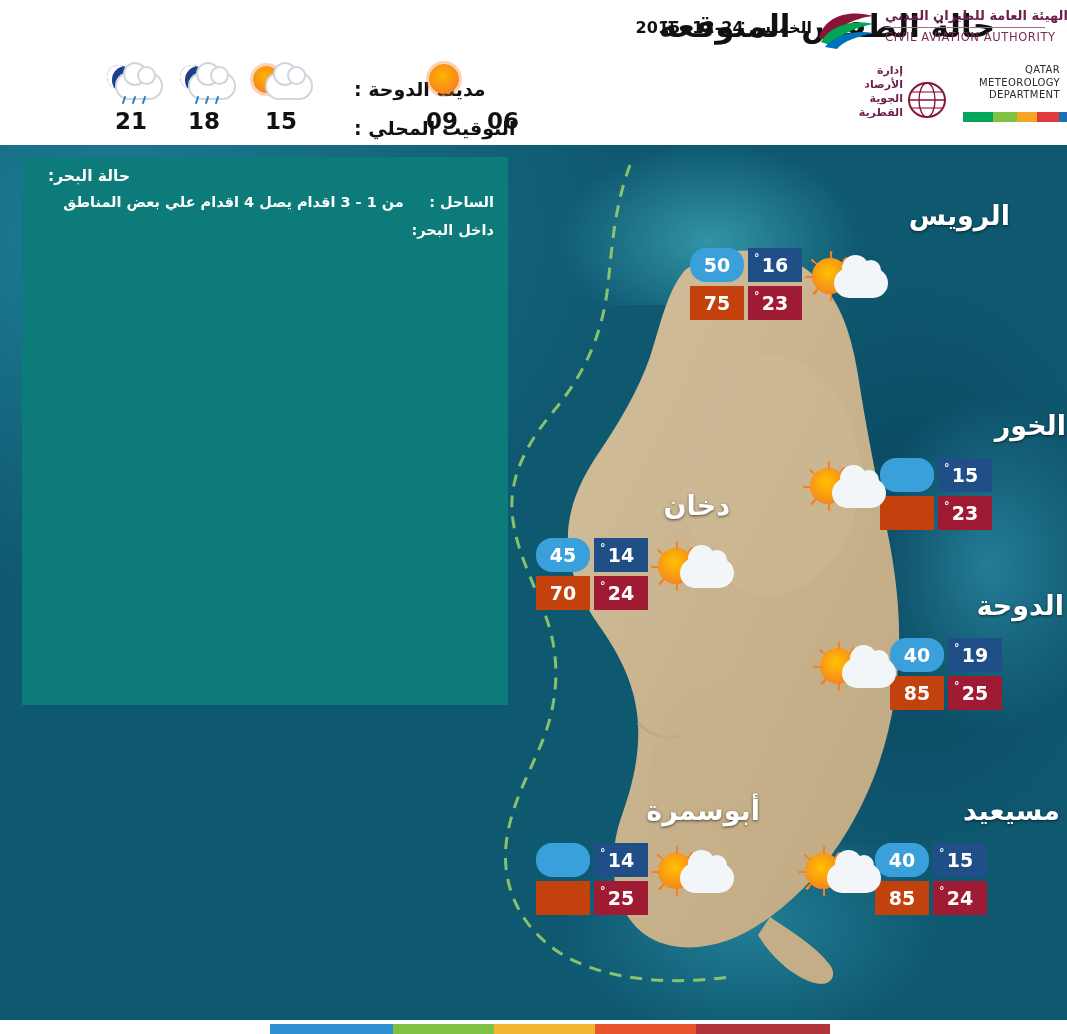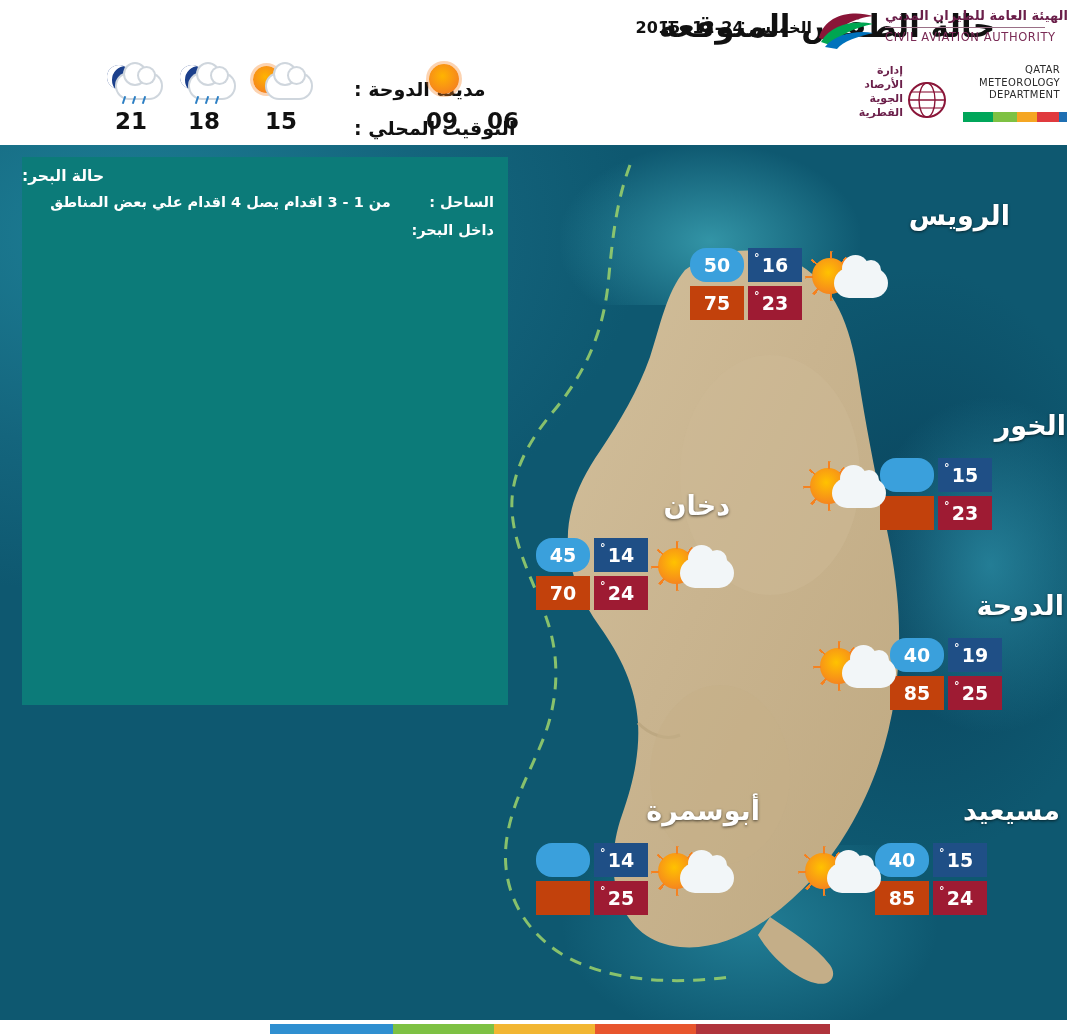--- a/index.html
+++ b/index.html
@@ -76,21 +76,21 @@
     background:radial-gradient(ellipse at 50% 50%,#2e93ab 0%,rgba(46,147,171,0) 70%);opacity:.7;}
   .shallow3{position:absolute;left:560px;top:700px;width:380px;height:200px;
     background:radial-gradient(ellipse at 50% 40%,#2f97ae 0%,rgba(47,151,174,0) 70%);opacity:.6;}
   
   .peninsula{position:absolute;left:470px;top:30px;width:520px;height:830px;}
   .peninsula svg{display:block;}
   .border-line{position:absolute;left:440px;top:0;width:400px;height:880px;}
 
   
   .panel{position:absolute;left:22px;top:12px;width:486px;}
-  .box{background:#0c7b79;margin-bottom:6px;padding:10px 14px 12px 0;direction:rtl;color:#ffffff;}
+  .box{background:#0c7b79;margin-bottom:6px;padding:10px 14px 12px 26px;direction:rtl;color:#ffffff;}
   .box .ttl{font-size:15.5px;font-weight:bold;text-align:left;margin-bottom:6px;color:#ffffff;}
   .box .body{font-size:17px;line-height:26px;text-align:center;font-weight:bold;}
   .box.sea .row{display:flex;direction:rtl;align-items:flex-start;gap:10px;margin-top:6px;}
   .box.sea .rlab{font-size:14.5px;font-weight:bold;white-space:nowrap;padding-top:3px;}
   .box.sea .rtxt{font-size:14.5px;line-height:22px;text-align:center;font-weight:bold;flex:1;}
 
   
   .station{position:absolute;}
   .st-name{position:absolute;font-size:27px;font-weight:bold;color:#ffffff;white-space:nowrap;
     text-shadow:0 1px 3px rgba(0,0,0,.6);direction:rtl;}

